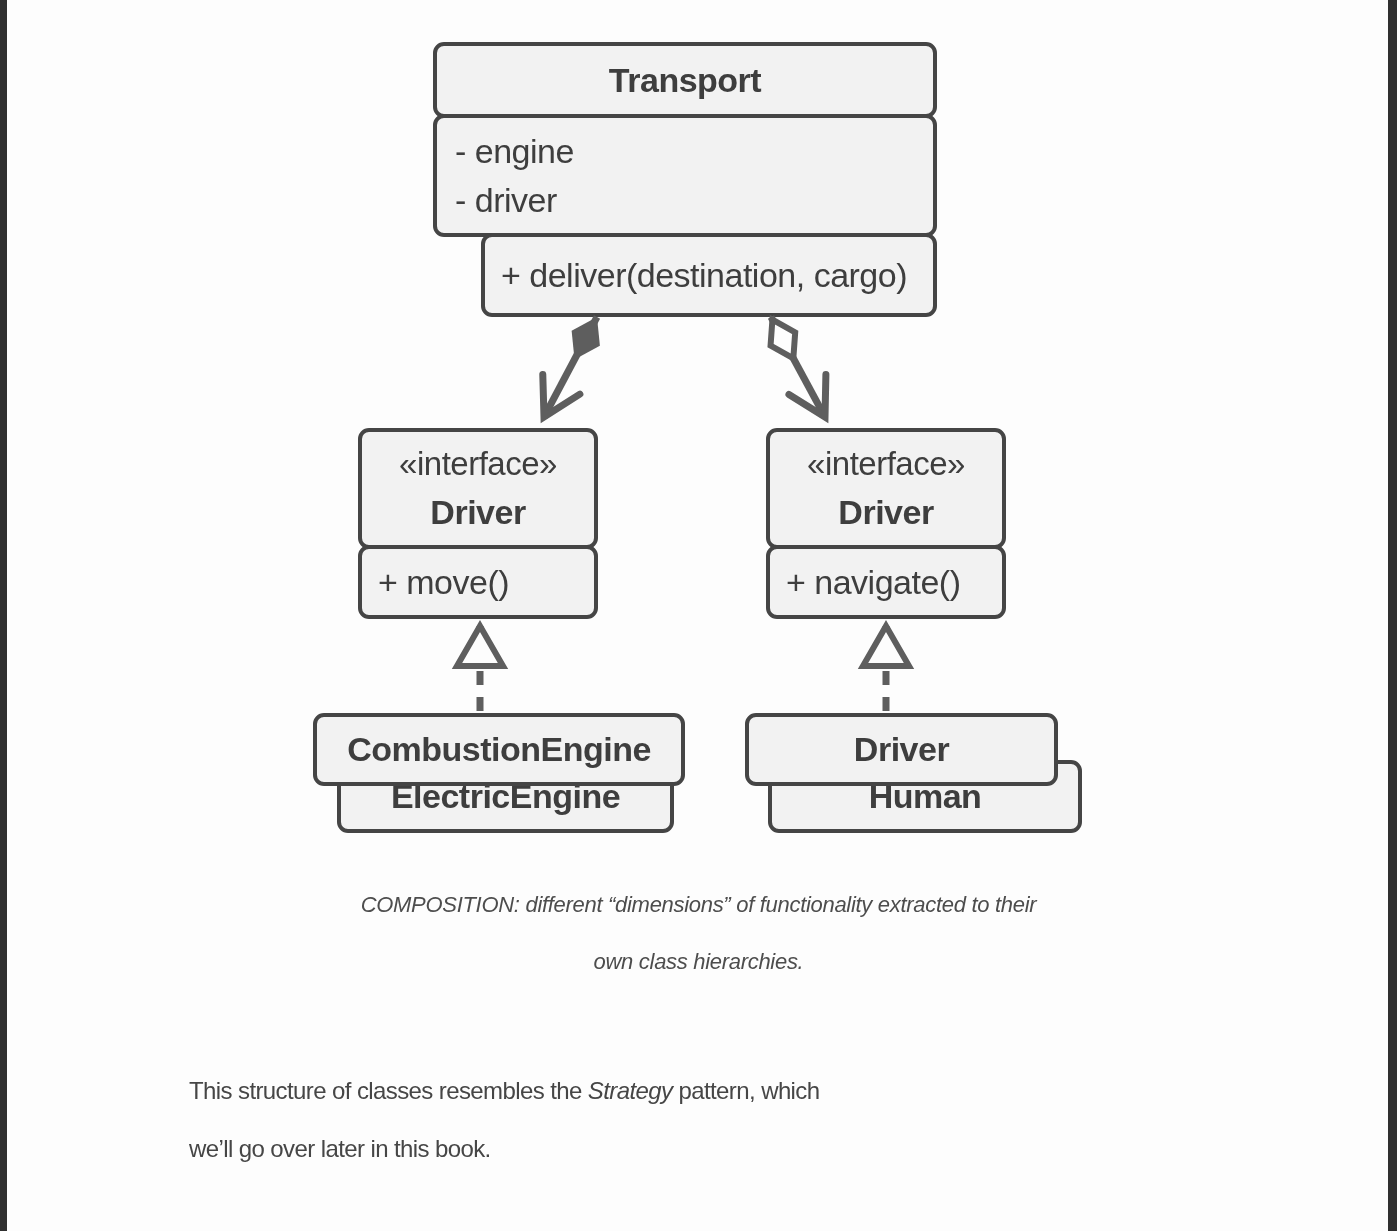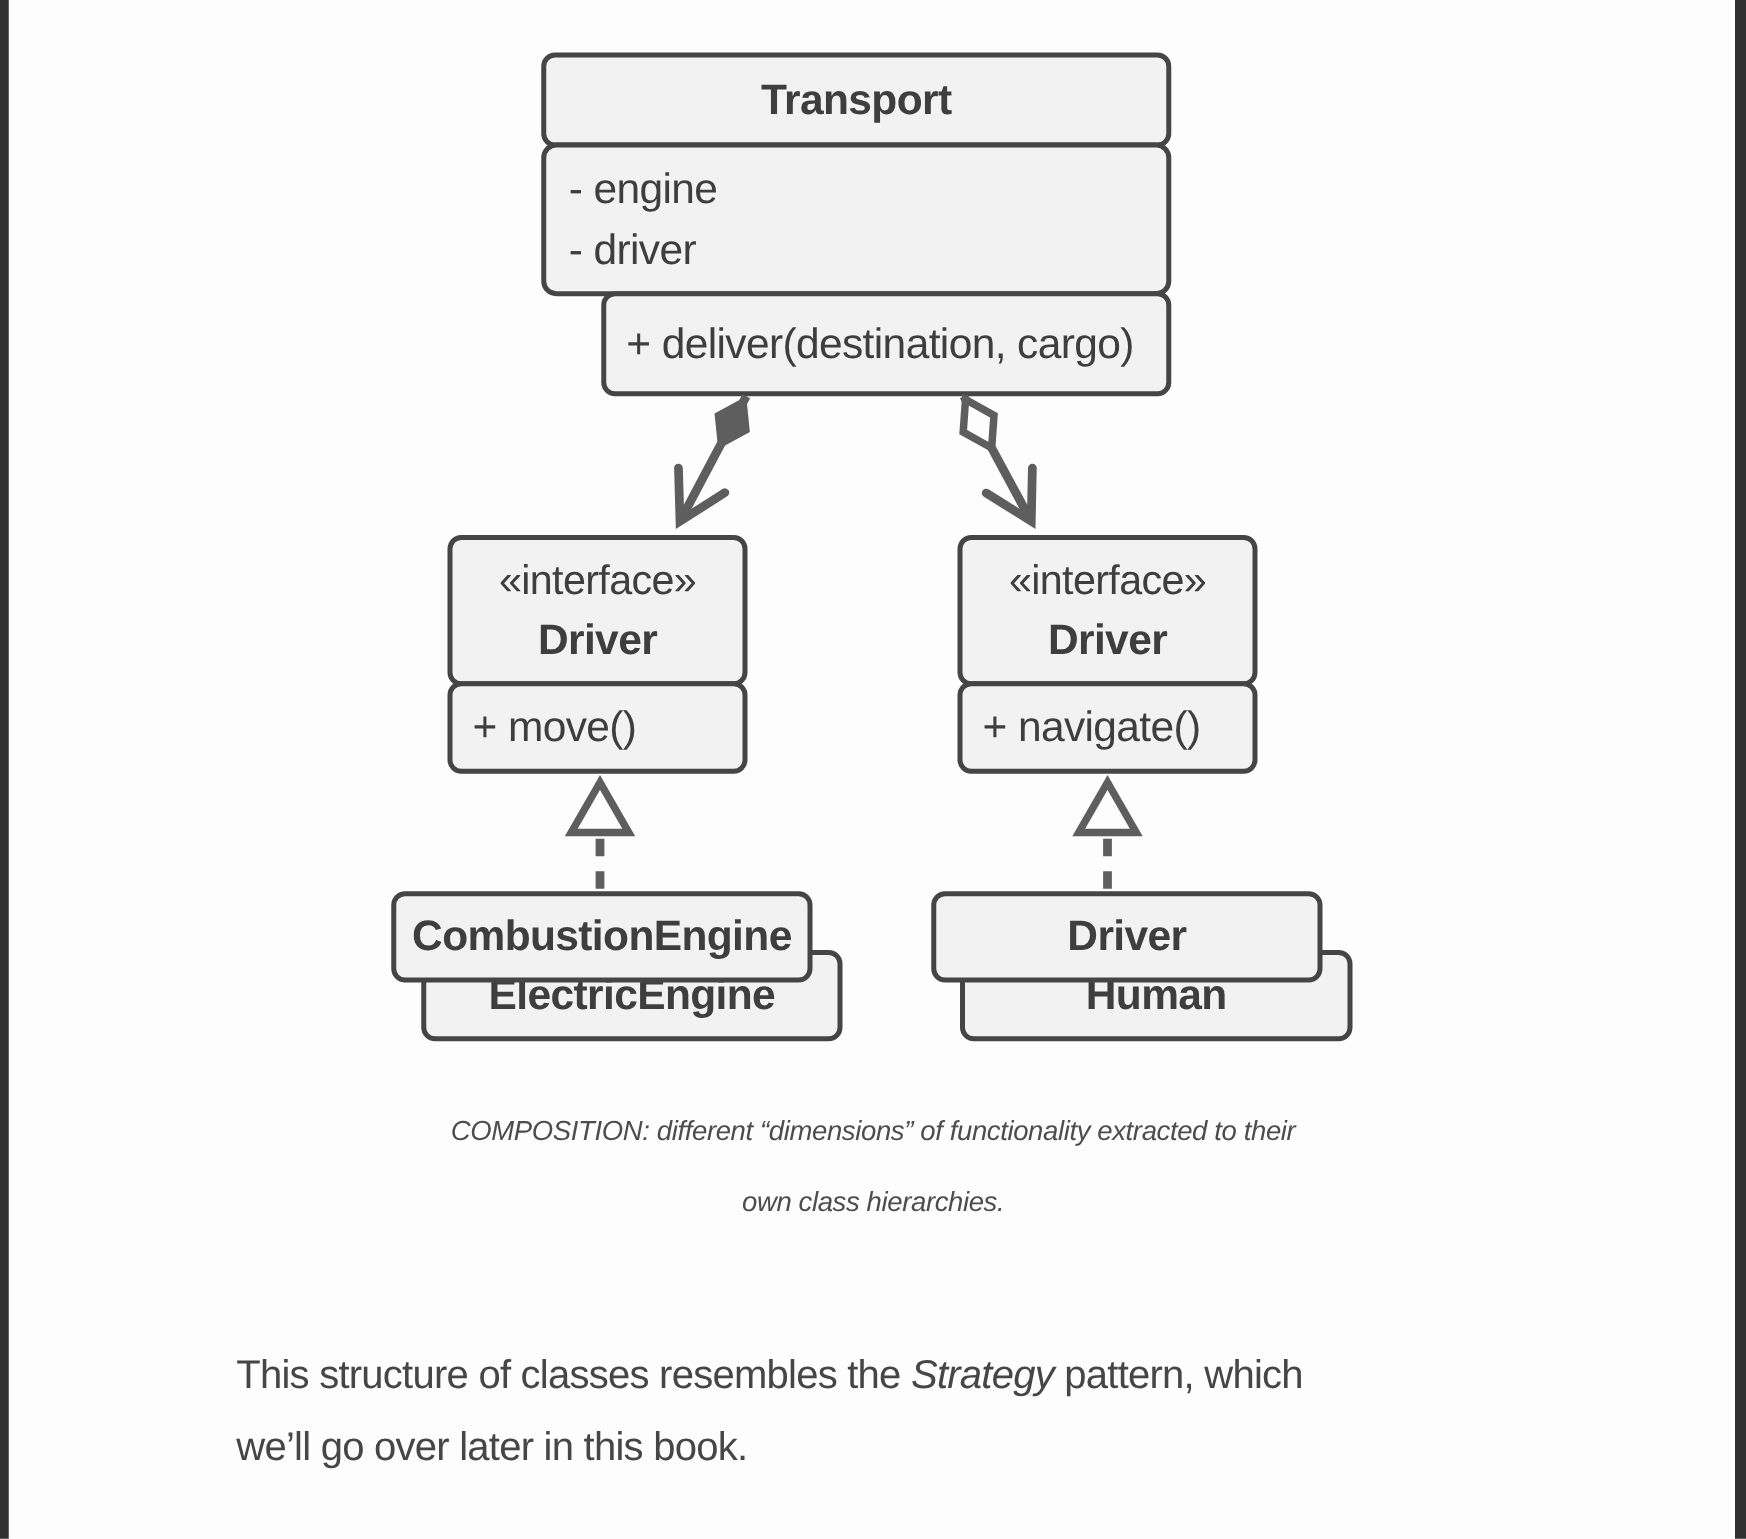--- a/index.html
+++ b/index.html
@@ -34,21 +34,21 @@
   .sec-title {
     display: flex; align-items: center; justify-content: center;
     font-weight: bold;
   }
   .sec-lines { padding: 9px 18px 0 18px; }
   .sec-lines .uml-line { line-height: 49px; white-space: nowrap; }
   .sec-method { display: flex; align-items: center; padding: 0 16px; white-space: nowrap; }
 
   .transport { left: 433px; top: 42px; width: 504px; }
   .transport .sec-title   { height: 76px; }
-  .transport .sec-fields  { height: 123px; border-radius: 12px; }
+  .transport .sec-fields  { height: 123px; }
   .transport .sec-methods { height: 84px; margin-left: 48px; }
 
   .iface { width: 240px; }
   .iface-engine { left: 358px; top: 428px; }
   .iface-driver { left: 766px; top: 428px; }
   .iface .sec-head {
     height: 121px;
     display: flex; flex-direction: column; align-items: center; justify-content: center;
   }
   .iface .stereotype { font-size: 33px; font-weight: normal; line-height: 47px; }
@@ -58,38 +58,38 @@
   .uml-simple {
     position: absolute; box-sizing: border-box;
     background: #f2f2f2;
     border: 4px solid #454545;
     border-radius: 11px;
     display: flex; align-items: center; justify-content: center;
     font-weight: bold; font-size: 34px; color: #3e3e3e;
     letter-spacing: -0.5px;
     white-space: nowrap;
   }
-  .box-combustion { left: 313px; top: 713px; width: 337px; height: 73px; z-index: 2; }
+  .box-combustion { left: 313px; top: 713px; width: 372px; height: 73px; z-index: 2; }
   .box-electric   { left: 337px; top: 760px; width: 337px; height: 73px; z-index: 1; }
   .box-robot      { left: 745px; top: 713px; width: 313px; height: 73px; z-index: 2; }
   .box-human      { left: 768px; top: 760px; width: 314px; height: 73px; z-index: 1; }
 
   .connectors { position: absolute; left: 0; top: 0; z-index: 3; pointer-events: none; }
 
   .caption {
     position: absolute; left: 0; top: 876px; width: 1397px;
     text-align: center;
     font-style: italic;
     font-size: 22px; line-height: 57px;
     color: #4d4d4d;
     letter-spacing: -0.3px;
   }
   .body-text {
     position: absolute; left: 189px; top: 1038px; width: 1130px;
-    font-size: 32px; line-height: 58px;
+    font-size: 24px; line-height: 58px;
     color: #464646;
     letter-spacing: -0.6px;
   }
   .body-text em { font-style: italic; }
 </style>
 </head>
 <body>
 
 <div class="page">
 

